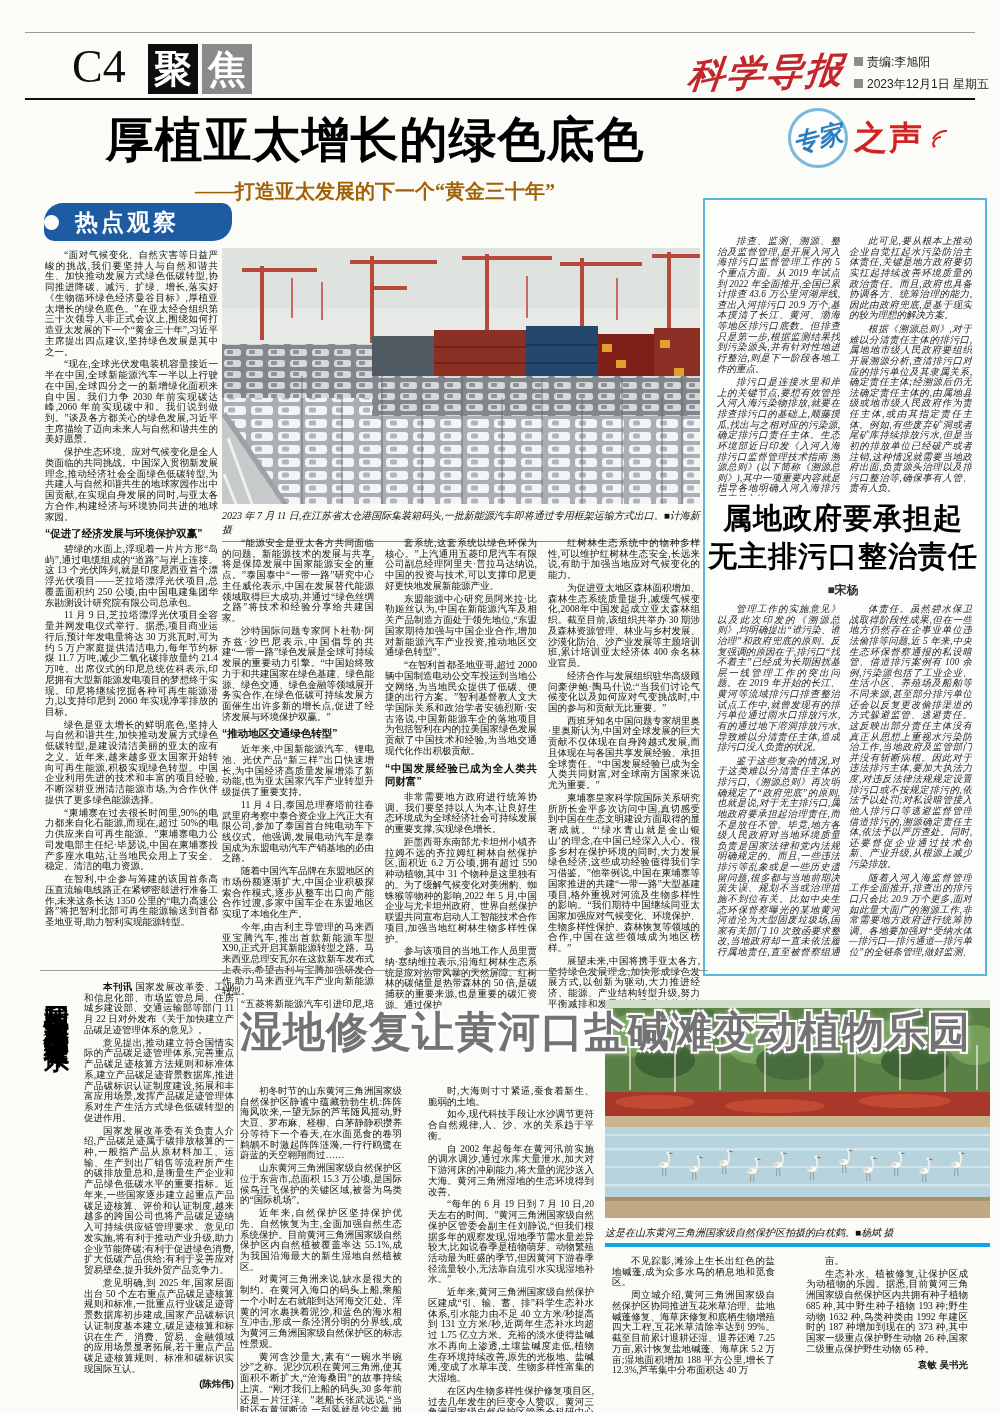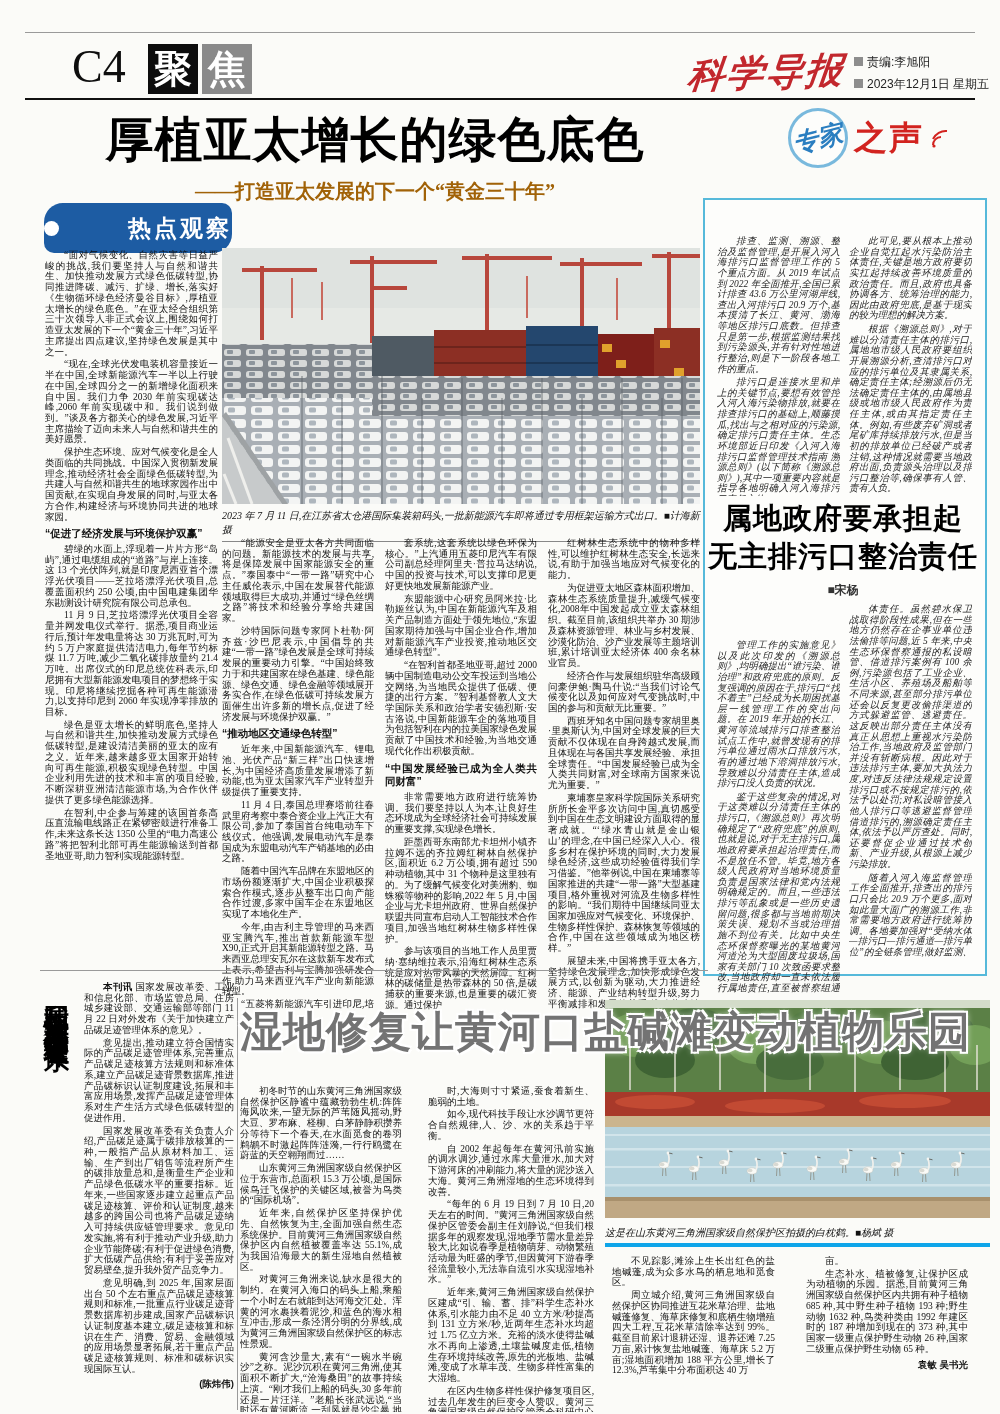--- a/index.html
+++ b/index.html
@@ -14,22 +14,22 @@
   #logo{left:688px;top:48px;font-size:37px;font-weight:bold;font-style:italic;color:#c2272d;
         font-family:"Liberation Serif",serif;transform:skewX(-8deg) rotate(-2deg);letter-spacing:2px;}
   #editor-info{left:854px;top:52px;font-size:12px;font-family:"Liberation Sans",sans-serif;line-height:1.8;color:#222;}
   .sq{display:inline-block;width:9px;height:9px;background:#8d8d8d;margin-right:4px;}
   
   #main-headline{left:55px;top:108px;width:640px;text-align:center;font-size:48px;font-weight:bold;
                  font-family:"Liberation Sans",sans-serif;color:#000;letter-spacing:1px;}
   #main-dek{left:55px;top:178px;width:640px;text-align:center;font-size:20px;font-weight:bold;
             font-family:Liberation Serif, serif;color:#a16207;}
   
-  #kicker{left:44px;top:203px;width:188px;height:50px;background:#1d5ca3;border-radius:19px 10px 19px 10px;
-          display:flex;align-items:center;justify-content:space-between;gap:8px;}
+  #kicker{left:44px;top:203px;width:188px;height:38px;background:#1d5ca3;border-radius:19px 10px 19px 10px;
+          display:flex;align-items:center;justify-content:flex-start;gap:16px;}
   #kicker .dot{width:15px;height:15px;border-radius:50%;background:#fff;}
   #kicker .ktxt{color:#fff;font-family:"Liberation Sans",sans-serif;font-weight:bold;font-size:23px;letter-spacing:3px;}
   
   .col{font-size:9.5px;line-height:1.13;text-align:justify;overflow:hidden;color:#111;}
   .col p{margin:0 0 2px;text-indent:2em;}
   .col .sub{font-family:"Liberation Sans",sans-serif;font-weight:bold;font-size:10.5px;
             line-height:1.3;margin:5px 0 3px;text-indent:0;}
   .col .byl{text-align:right;font-weight:bold;font-family:"Liberation Sans",sans-serif;margin-top:5px;}
   .cap{font-size:10px;font-style:italic;color:#111;}
   
@@ -82,20 +82,21 @@
 </div>
 
 <div class="abs col" style="left:45px;top:250px;width:173px;height:702px;">
     <p>“面对气候变化、自然灾害等日益严峻的挑战,我们要坚持人与自然和谐共生、加快推动发展方式绿色低碳转型,协同推进降碳、减污、扩绿、增长,落实好《生物循环绿色经济曼谷目标》,厚植亚太增长的绿色底色。”在亚太经合组织第三十次领导人非正式会议上,围绕如何打造亚太发展的下一个“黄金三十年”,习近平主席提出四点建议,坚持绿色发展是其中之一。</p>
     <p>“现在,全球光伏发电装机容量接近一半在中国,全球新能源汽车一半以上行驶在中国,全球四分之一的新增绿化面积来自中国。我们力争 2030 年前实现碳达峰,2060 年前实现碳中和。我们说到做到。”谈及各方都关心的绿色发展,习近平主席描绘了迈向未来人与自然和谐共生的美好愿景。</p>
     <p>保护生态环境、应对气候变化是全人类面临的共同挑战。中国深入贯彻新发展理念,推动经济社会全面绿色低碳转型,为共建人与自然和谐共生的地球家园作出中国贡献,在实现自身发展的同时,与亚太各方合作,构建经济与环境协同共进的地球家园。</p>
     <div class="sub">“促进了经济发展与环境保护双赢”</div>
     <p>碧绿的水面上,浮现着一片片方形“岛屿”,通过电缆组成的“道路”与岸上连接。这 13 个光伏阵列,就是印度尼西亚首个漂浮光伏项目——芝拉塔漂浮光伏项目,总覆盖面积约 250 公顷,由中国电建集团华东勘测设计研究院有限公司总承包。</p>
     <p>11 月 9 日,芝拉塔漂浮光伏项目全容量并网发电仪式举行。据悉,项目商业运行后,预计年发电量将达 30 万兆瓦时,可为约 5 万户家庭提供清洁电力,每年节约标煤 11.7 万吨,减少二氧化碳排放量约 21.4 万吨。出席仪式的印尼总统佐科表示,印尼拥有大型新能源发电项目的梦想终于实现。印尼将继续挖掘各种可再生能源潜力,以支持印尼到 2060 年实现净零排放的目标。</p>
     <p>绿色是亚太增长的鲜明底色,坚持人与自然和谐共生,加快推动发展方式绿色低碳转型,是建设清洁美丽的亚太的应有之义。近年来,越来越多亚太国家开始转向可再生能源,积极实现绿色转型。中国企业利用先进的技术和丰富的项目经验,不断深耕亚洲清洁能源市场,为合作伙伴提供了更多绿色能源选择。</p>
+    <p>“柬埔寨在过去很长时间里,90%的电力都来自化石能源,而现在,超过 50%的电力供应来自可再生能源。”柬埔寨电力公司发电部主任纪·毕瑟说,中国在柬埔寨投产多座水电站,让当地民众用上了安全、稳定、清洁的电力资源。</p>
     <p>在智利,中企参与筹建的该国首条高压直流输电线路正在紧锣密鼓进行准备工作,未来这条长达 1350 公里的“电力高速公路”将把智利北部可再生能源输送到首都圣地亚哥,助力智利实现能源转型。</p>
   </div>
 
 <div class="abs photo" style="left:222px;top:248px;width:478px;height:256px;">
 <svg width="478" height="256" viewBox="0 0 478 256" xmlns="http://www.w3.org/2000/svg">
   <defs>
     <pattern id="cars" width="27" height="13" patternUnits="userSpaceOnUse">
       <rect width="27" height="13" fill="#a9afb5"></rect>
       <rect x="2" y="2" width="22" height="9" rx="3" fill="#f3f4f3"></rect>
       <rect x="6" y="3.5" width="7" height="5" rx="1.5" fill="#aeb6bd"></rect>
@@ -202,21 +203,21 @@
   </div>
 <div class="abs ecol" style="left:849px;top:236px;width:123px;height:260px;">
     <p>此可见,要从根本上推动企业自觉扛起水污染防治主体责任,关键是地方政府要切实扛起持续改善环境质量的政治责任。而且,政府也具备协调各方、统筹治理的能力,因此由政府兜底,是基于现实的较为理想的解决方案。</p>
     <p>根据《溯源总则》,对于难以分清责任主体的排污口,属地地市级人民政府要组织开展溯源分析,查清排污口对应的排污单位及其隶属关系,确定责任主体;经溯源后仍无法确定责任主体的,由属地县级或地市级人民政府作为责任主体,或由其指定责任主体。例如,有些废弃矿洞或者尾矿库持续排放污水,但是当初的排放单位已经破产或者注销,这种情况就需要当地政府出面,负责源头治理以及排污口整治等,确保事有人管、责有人负。</p>
   </div>
 <div class="abs" id="expert-headline">
   <div>属地政府要承担起</div>
   <div>无主排污口整治责任</div>
 </div>
 <div class="abs" id="expert-byline">■宋杨</div>
-<div class="abs ecol" style="left:717px;top:640px;width:123px;height:354px;">
+<div class="abs ecol" style="left:717px;top:604px;width:123px;height:354px;">
     <p>管理工作的实施意见》以及此次印发的《溯源总则》,均明确提出“谁污染、谁治理”和政府兜底的原则。反复强调的原因在于,排污口“找不着主”已经成为长期困扰基层一线管理工作的突出问题。在 2019 年开始的长江、黄河等流域排污口排查整治试点工作中,就曾发现有的排污单位通过雨水口排放污水,有的通过地下溶洞排放污水,导致难以分清责任主体,造成排污口没人负责的状况。</p>
     <p>鉴于这些复杂的情况,对于这类难以分清责任主体的排污口,《溯源总则》再次明确规定了“政府兜底”的原则,也就是说,对于无主排污口,属地政府要承担起治理责任,而不是放任不管。毕竟,地方各级人民政府对当地环境质量负责是国家法律和党内法规明确规定的。而且,一些违法排污等乱象或是一些历史遗留问题,很多都与当地前期决策失误、规划不当或治理措施不到位有关。比如中央生态环保督察曝光的某地黄河河道沦为大型固废垃圾场,国家有关部门 10 次致函要求整改,当地政府却一直未依法履行属地责任,直至被督察组通报,相关问题才得到解决。由</p>
   </div>
 <div class="abs ecol" style="left:849px;top:604px;width:123px;height:354px;">
     <p>体责任。虽然碧水保卫战取得阶段性成果,但在一些地方仍然存在企事业单位违法偷排等问题,近 5 年来,中央生态环保督察通报的私设暗管、借道排污案例有 100 余例,污染源包括了工业企业、生活小区、养殖场及船舶等不同来源,甚至部分排污单位还会以反复更改偷排渠道的方式躲避监管、逃避责任。这反映出部分责任主体没有真正从思想上重视水污染防治工作,当地政府及监管部门并没有斩断病根。因此对于违法排污主体,要加大执法力度,对违反法律法规规定设置排污口或不按规定排污的,依法予以处罚;对私设暗管接入他人排污口等逃避监督管理借道排污的,溯源确定责任主体,依法予以严厉查处。同时,还要督促企业通过技术创新、产业升级,从根源上减少污染排放。</p>
     <p>随着入河入海监督管理工作全面推开,排查出的排污口只会比 20.9 万个更多,面对如此量大面广的溯源工作,非常需要地方政府进行统筹协调。各地要加强对“受纳水体—排污口—排污通道—排污单位”的全链条管理,做好监测、溯源,确定好责任主体,为下一阶段的排污口整治和长效监管打下坚实基础。</p>
   </div>
 
 <div class="abs rule" style="top:970px;left:40px;width:668px;height:1px;"></div>
 <div class="abs rule" style="left:237px;top:998px;width:1px;height:412px;"></div>

